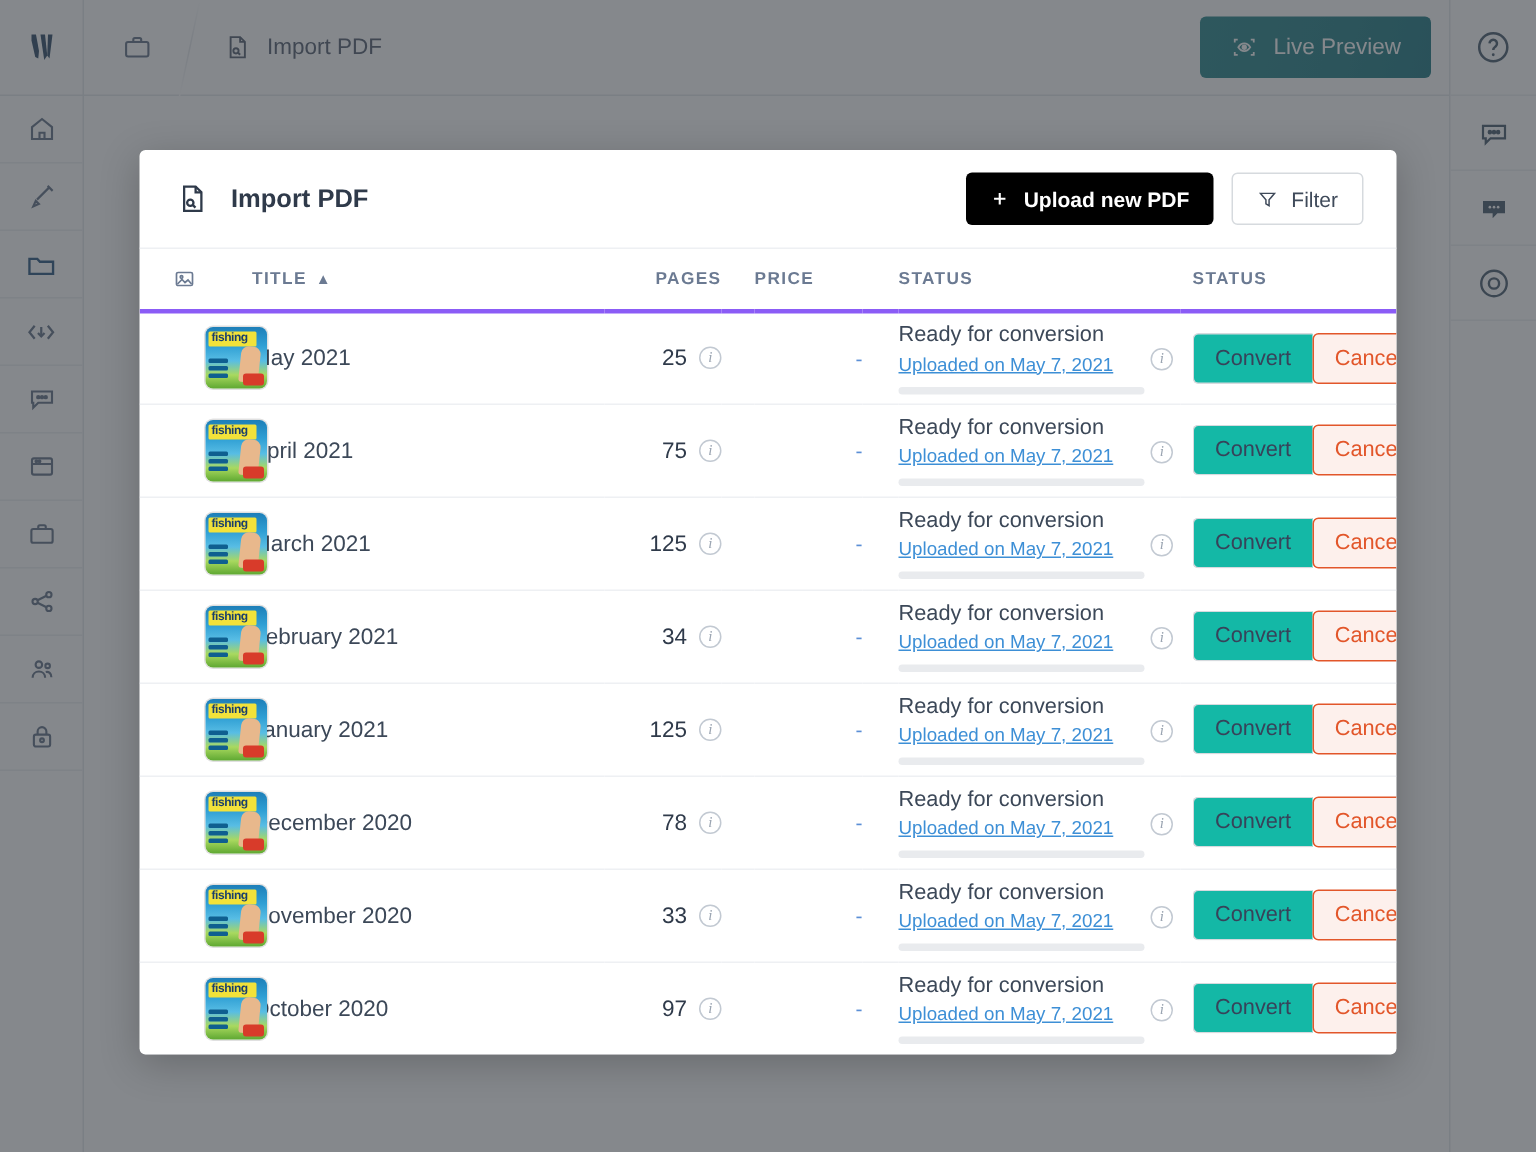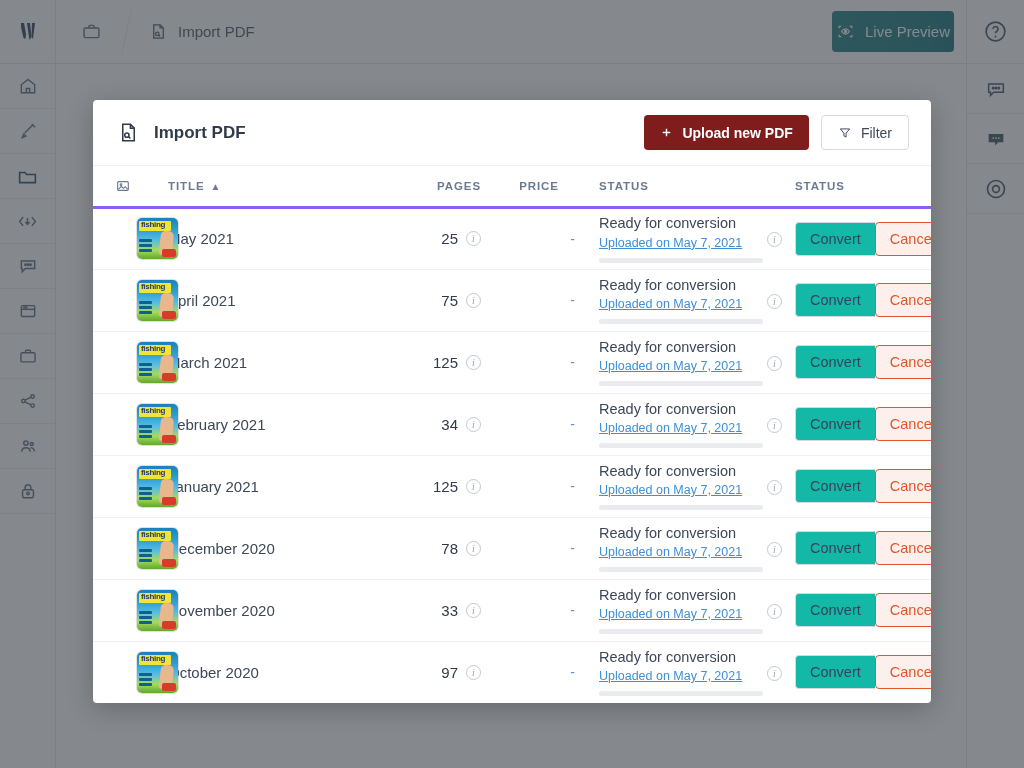--- a/index.html
+++ b/index.html
@@ -45,21 +45,21 @@
     background: linear-gradient(to bottom, #ffffff 0%, #e3e6ea 50%, #ffffff 100%);
     transform: skewX(-12deg);
   }
   .crumb-title {
     display: flex; align-items: center; gap: 10px; padding-left: 22px;
     color: #4a5568; font-size: 15px;
   }
   .topbar-spacer { flex: 1; }
   .live-preview-btn {
     display: flex; align-items: center; gap: 10px;
-    height: 41px; padding: 0 4px; margin-right: 12px;
+    height: 41px; padding: 0 20px; margin-right: 12px;
     border: none; border-radius: 4px; cursor: pointer;
     background: linear-gradient(105deg, #1b7f84 0%, #17787f 55%, #0f6f7a 100%);
     color: #ffffff; font-size: 15px; font-family: inherit;
   }
 
   .right-rail {
     position: absolute; right: 0; top: 0; width: 58px; bottom: 0;
     border-left: 1px solid #e3e6ea; background: #ffffff;
   }
   .rrail-item {
@@ -83,41 +83,41 @@
     padding: 0 22px 0 24px; border-bottom: 1px solid #eef0f3;
   }
   .modal-title {
     display: flex; align-items: center; gap: 14px;
     color: #2f3a4a; font-size: 17px; font-weight: 600;
   }
   .modal-head-spacer { flex: 1; }
   .btn-upload {
     display: flex; align-items: center; gap: 9px;
     height: 35px; padding: 0 16px; border: none; border-radius: 4px;
-    background: #7f1d1d; color: #fff; font-size: 14px; font-weight: 600;
+    background: #000000; color: #fff; font-size: 14px; font-weight: 600;
     cursor: pointer; font-family: inherit; margin-right: 12px;
   }
   .btn-filter {
     display: flex; align-items: center; gap: 9px;
     height: 35px; padding: 0 16px; border: 1px solid #d6dade; border-radius: 4px;
     background: #fff; color: #3f4a5a; font-size: 14px;
     cursor: pointer; font-family: inherit;
   }
 
   table { width: 100%; border-collapse: collapse; table-layout: fixed; }
   thead th {
     height: 41px; font-size: 11.5px; font-weight: 700; letter-spacing: .08em;
     color: #6b7a92; text-align: left; border-bottom: 3px solid #8b5cf6;
     padding: 0; vertical-align: middle;
   }
   .c-thumb { width: 75px; padding-left: 22px !important; }
   .c-title { width: 235px; }
   .c-pages { width: 78px; text-align: right !important; }
   .c-gap   { width: 22px; }
-  .c-price { width: 72px; text-align: center; }
+  .c-price { width: 72px; text-align: left; }
   .c-gap2  { width: 24px; }
   .c-status{ width: 188px; }
   .c-actions { width: auto; padding-left: 8px !important; }
 
   .sort-caret { display: inline-block; margin-left: 6px; font-size: 10px; }
 
   tbody td { border-bottom: 1px solid #eef0f3; padding: 0; vertical-align: middle; height: 62px; }
   .thumb {
     width: 41px; height: 41px; border-radius: 5px; margin-left: 22px;
     background: linear-gradient(180deg,#1e7fb8 0%, #2f9fd4 30%, #58bde4 55%, #a9d95f 78%, #5fa832 100%);

